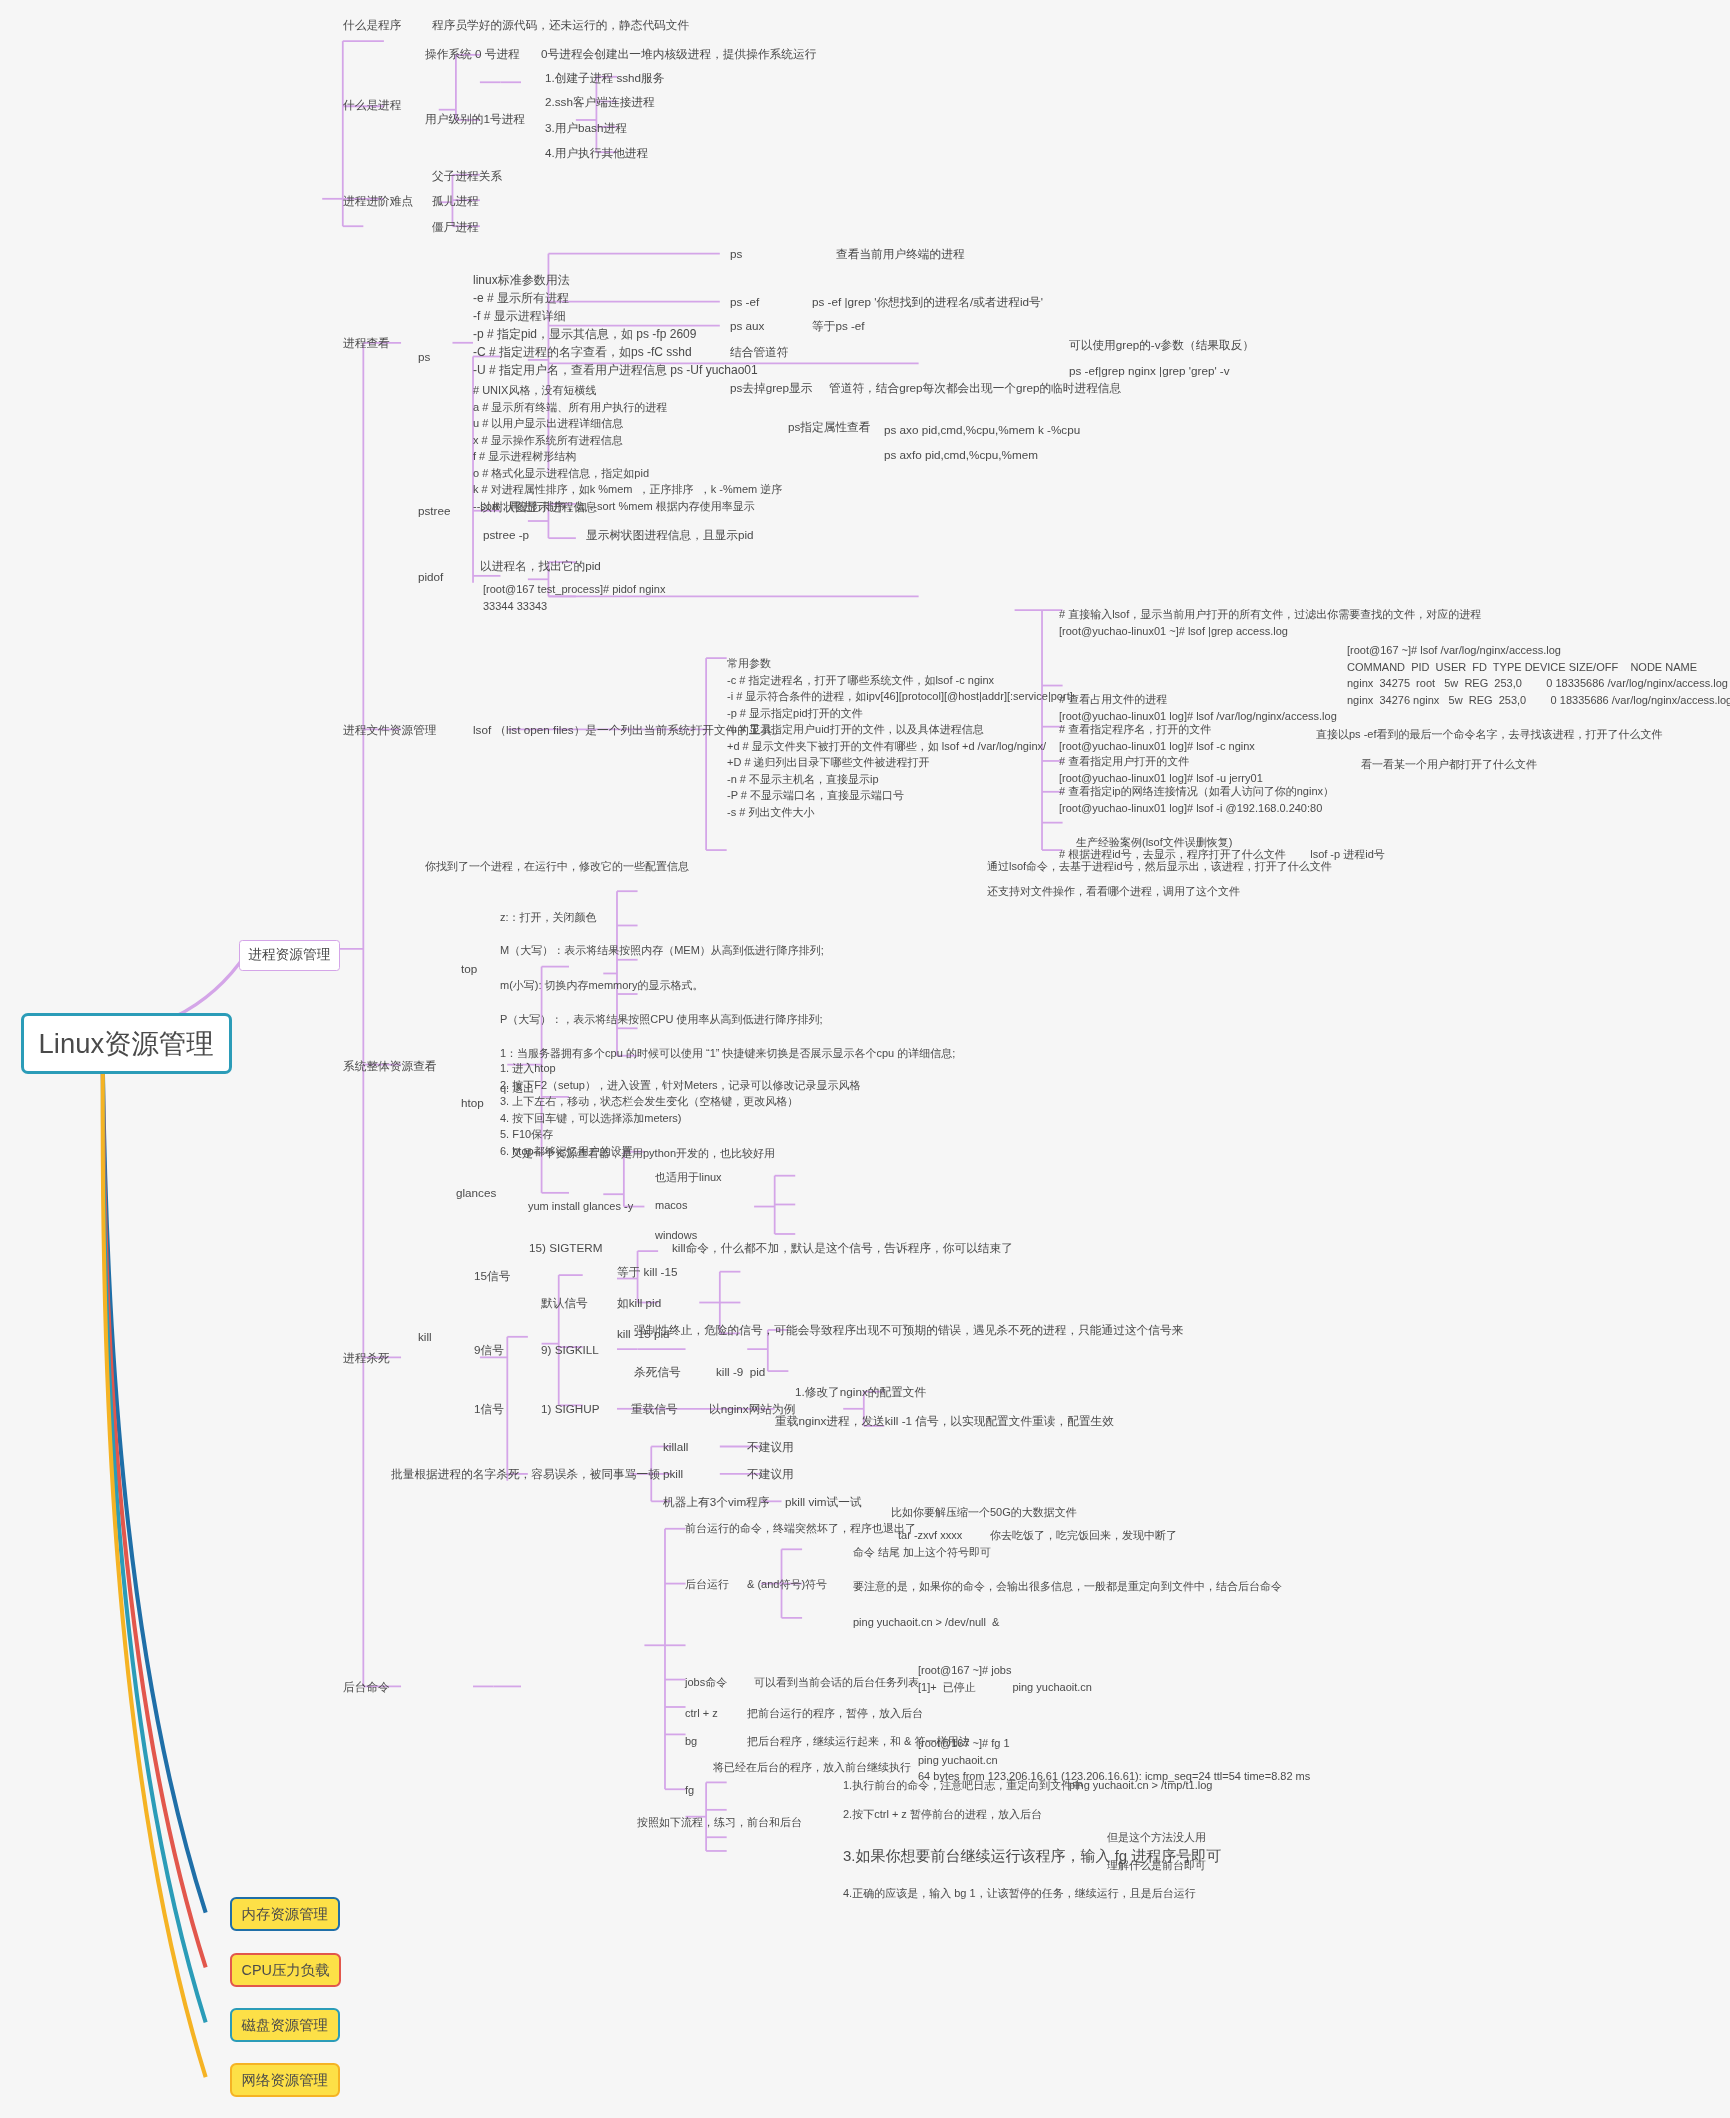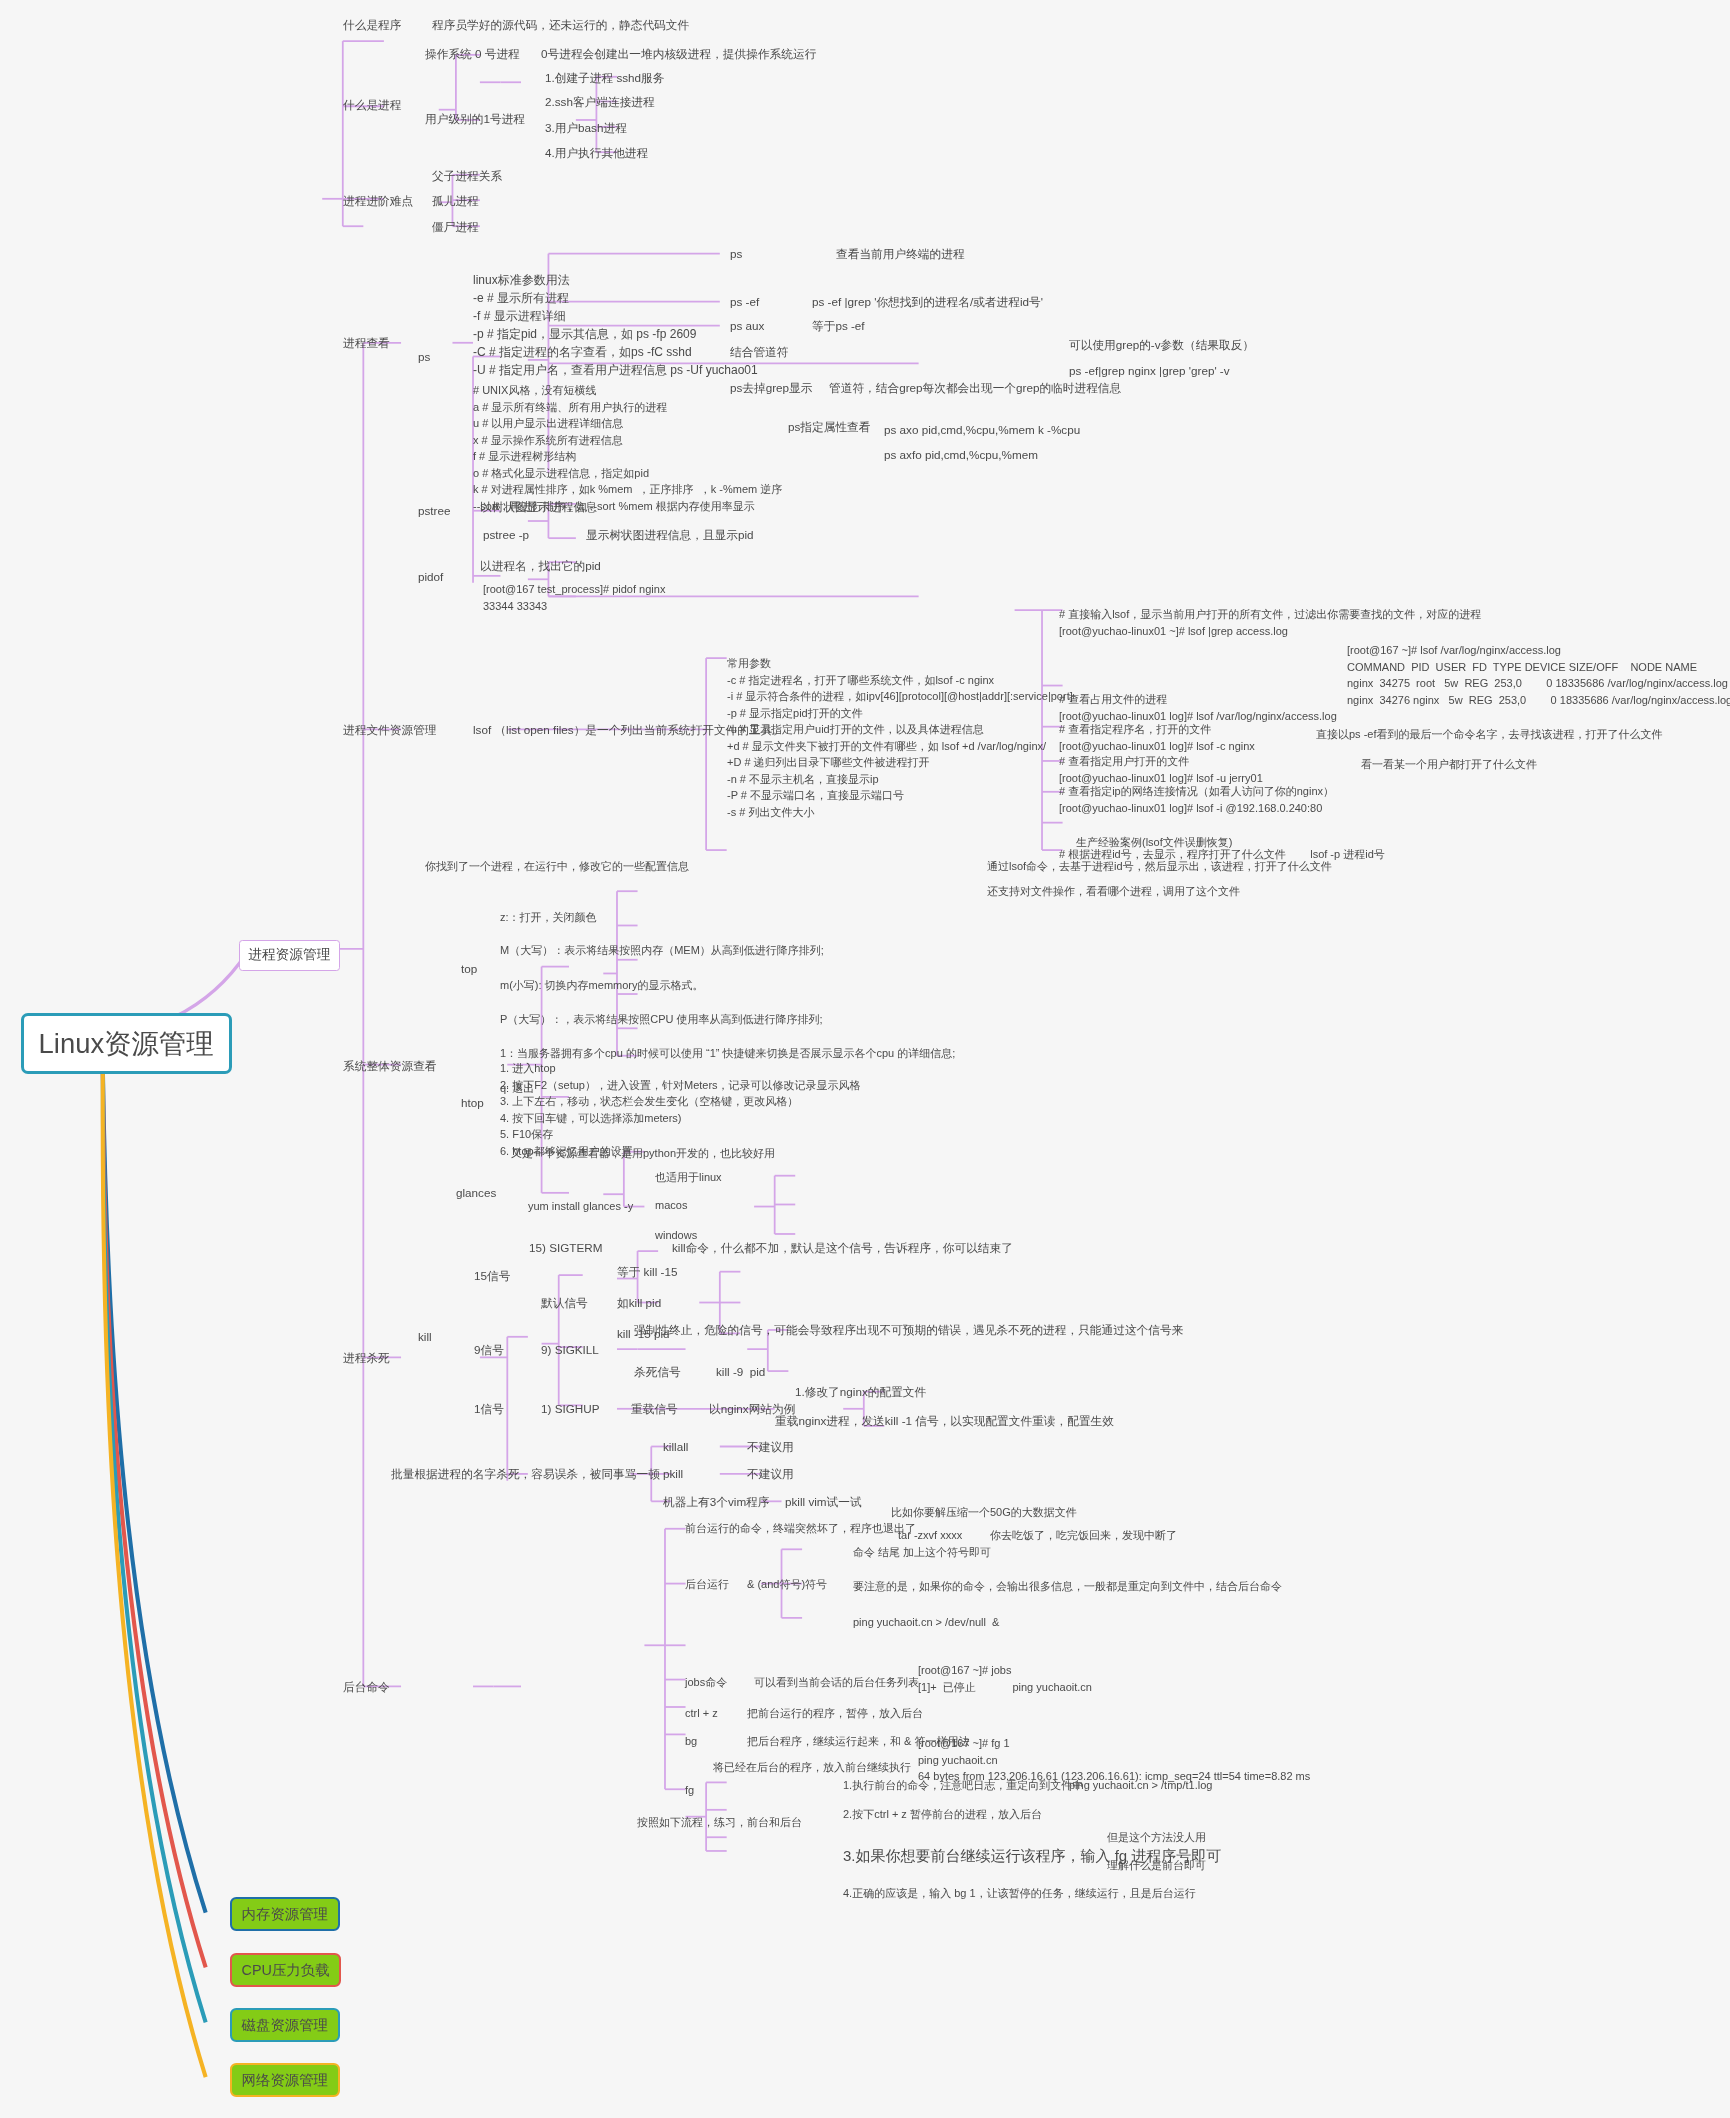--- a/index.html
+++ b/index.html
@@ -6,21 +6,21 @@
   body{font-family:"Liberation Sans","DejaVu Sans",sans-serif;color:#444;}
   #canvas{position:relative;width:1731px;height:2119px;background:#f6f6f6;overflow:hidden;}
   svg#wires{position:absolute;left:0;top:0;width:1731px;height:2119px;pointer-events:none;}
   .node{position:absolute;font-size:11.7px;line-height:1.5;color:#4a4a4a;white-space:pre;}
   .node.multi{white-space:pre;}
   .root{
     position:absolute;background:#fff;border:3.4px solid #2b9cb8;border-radius:6.9px;
     padding:9.6px 15px;font-size:27.4px;color:#4a4a4a;white-space:nowrap;
   }
   .leafbox{
-    position:absolute;background:#84cc16;border-radius:6.2px;padding:5.5px 9.6px;
+    position:absolute;background:#fde047;border-radius:6.2px;padding:5.5px 9.6px;
     font-size:14.4px;white-space:nowrap;color:#4a4a4a;
   }
   .leafbox.b1{border:2.1px solid #1f6fa8;}
   .leafbox.b2{border:2.1px solid #e2574c;}
   .leafbox.b3{border:2.1px solid #2b9cb8;}
   .leafbox.b4{border:2.1px solid #f5b324;}
 </style>
 </head>
 <body>
 

